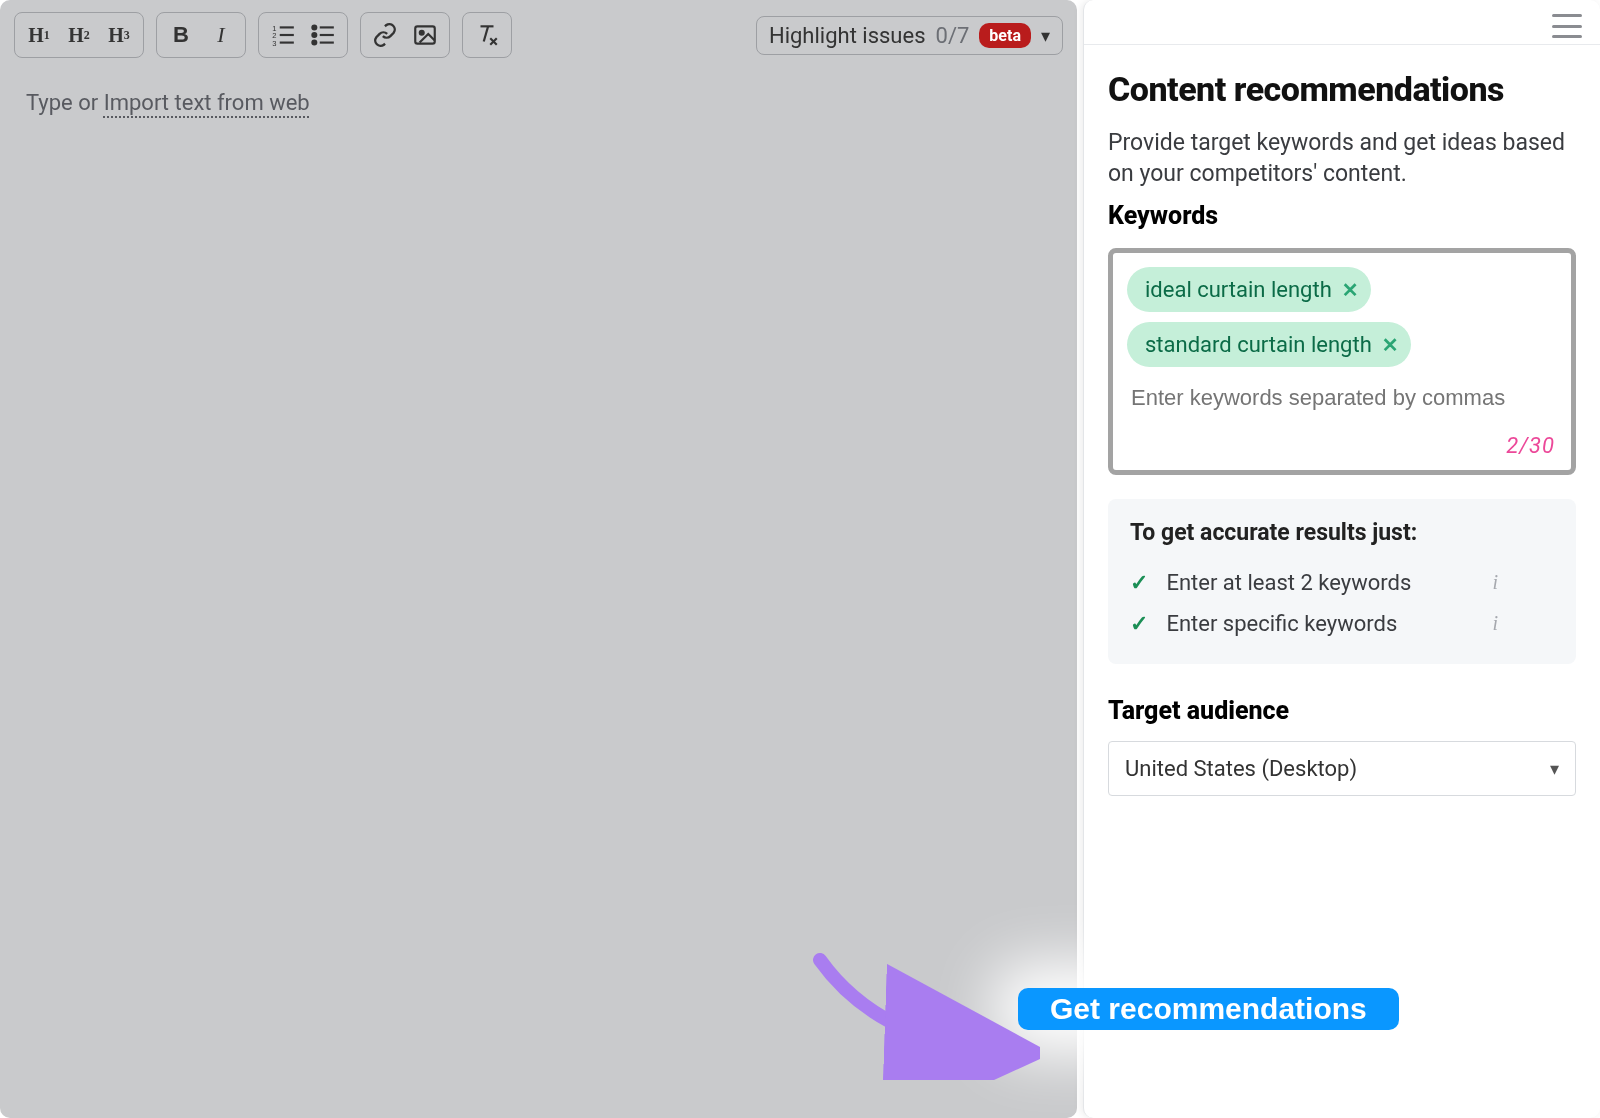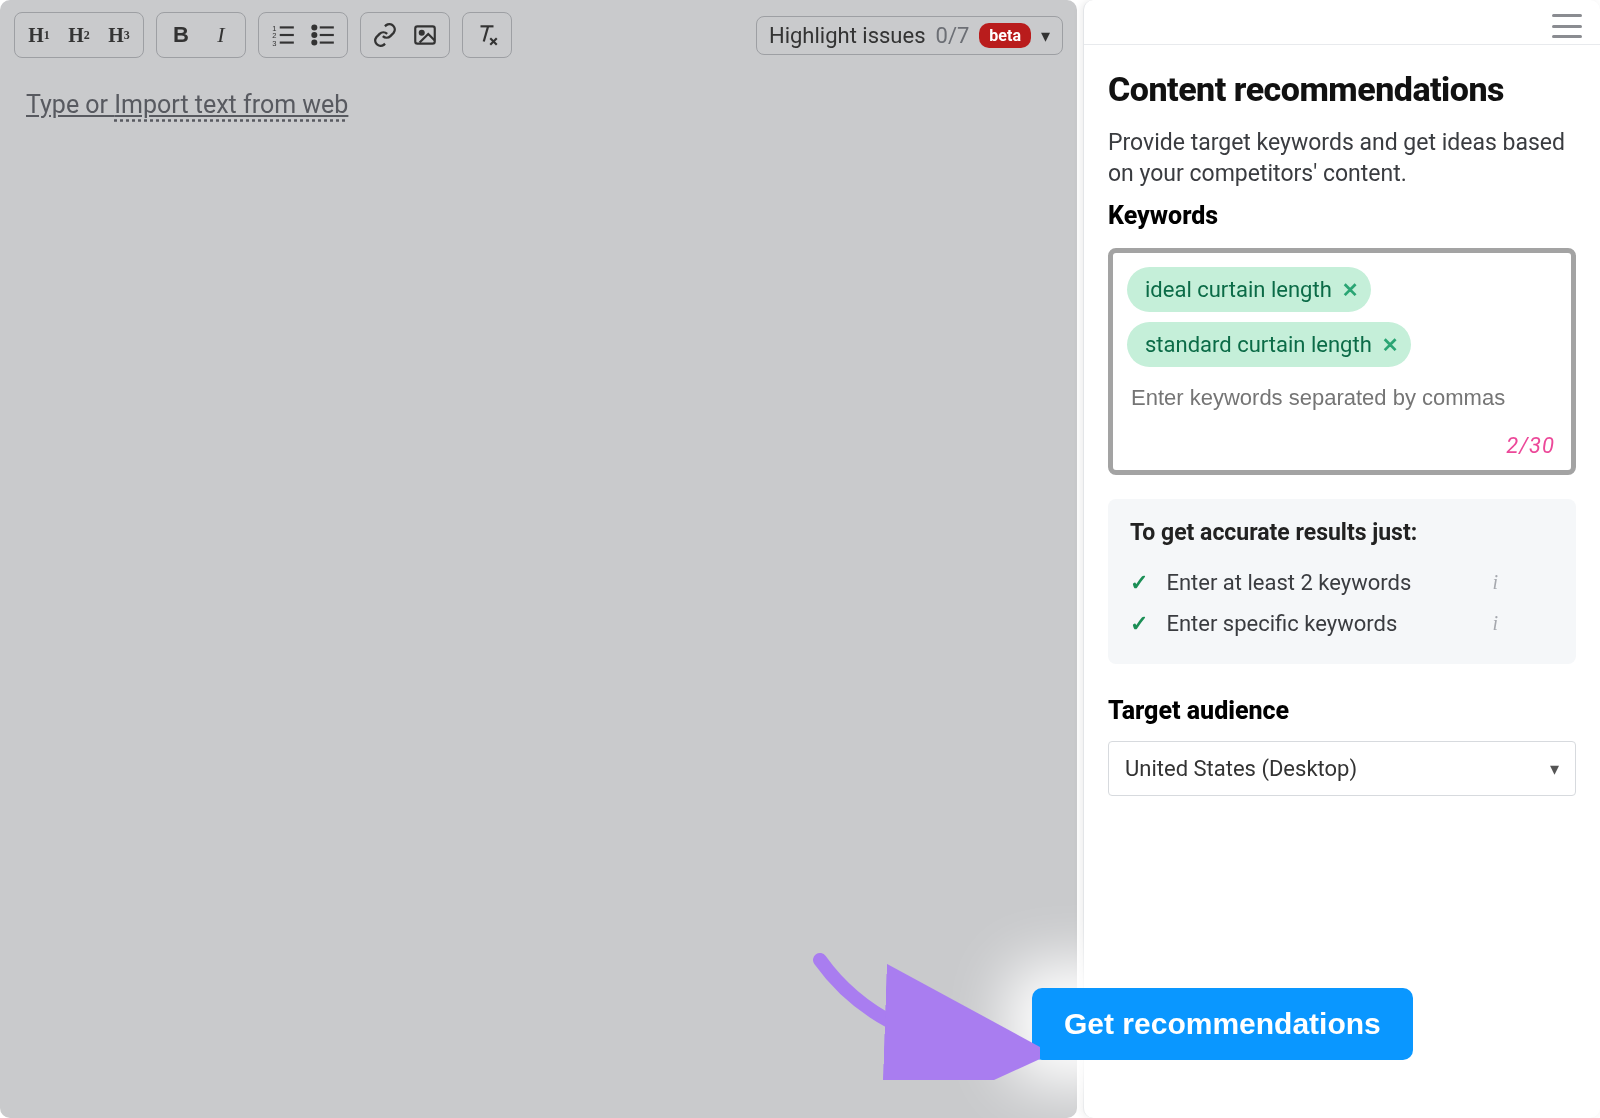--- a/index.html
+++ b/index.html
@@ -13,21 +13,21 @@
 .tb-btn { display: inline-flex; align-items: center; justify-content: center; min-width: 36px; height: 36px; border: none; background: transparent; color: #333; cursor: pointer; font-size: 20px; }
 .tb-h { font-family: Georgia, serif; font-weight: 700; }
 .tb-h sub { font-size: 0.6em; vertical-align: sub; }
 .tb-bold { font-weight: 800; font-size: 22px; }
 .tb-italic { font-style: italic; font-family: Georgia, serif; font-size: 22px; }
 .tb-group.right { margin-left: auto; padding: 6px 12px; gap: 10px; }
 .hl-label { font-size: 22px; color: #333; }
 .hl-count { font-size: 22px; color: #6c6f75; }
 .beta-badge { background: #b91c1c; color: #fff; padding: 3px 10px; border-radius: 10px; font-size: 16px; font-weight: 700; }
 .editor-body { flex: 1; padding: 24px 22px; }
-.placeholder-line { font-size: 25px; color: #585a60; text-decoration: underline; }
+.placeholder-line { font-size: 22px; color: #585a60; }
 .import-link { text-decoration: underline dotted; text-underline-offset: 6px; color: #585a60; }
 
 
 .sidebar { width: 517px; background: #fff; border-left: 1px solid #e3e5e8; border-radius: 10px; margin-left: 4px; display: flex; flex-direction: column; box-shadow: -2px 0 8px rgba(0,0,0,0.08); }
 .side-top { display: flex; justify-content: flex-end; padding: 14px 18px 6px; border-bottom: 1px solid #e8eaed; }
 .menu-icon { width: 30px; height: 24px; display: flex; flex-direction: column; justify-content: space-between; cursor: pointer; }
 .menu-icon span { height: 3px; background: #8a8c91; border-radius: 2px; }
 .side-body { padding: 24px 24px 0; }
 .cr-title { font-size: 34px; font-weight: 800; color: #111; margin-bottom: 18px; letter-spacing: -0.5px; }
 .cr-desc { font-size: 23px; color: #3a3c40; line-height: 1.35; margin-bottom: 12px; }
@@ -41,21 +41,21 @@
 .tips-title { font-size: 23px; font-weight: 700; color: #222; margin-bottom: 16px; }
 .tip-item { display: flex; align-items: center; gap: 18px; font-size: 22px; color: #3a3c40; padding: 8px 0; }
 .tip-check { color: #1b8f56; font-weight: 700; font-size: 22px; }
 .tip-info { color: #a6a9af; font-style: italic; font-family: Georgia, serif; font-size: 20px; margin-left: auto; padding-right: 56px; }
 .ta-heading { font-size: 25px; font-weight: 800; margin: 32px 0 16px; }
 .ta-select { width: 100%; border: 1px solid #d7dade; border-radius: 4px; padding: 14px 16px; font-size: 22px; color: #333; display: flex; justify-content: space-between; align-items: center; cursor: pointer; background: #fff; }
 .ta-select .chev { font-size: 18px; color: #555; }
 
 
 .cta-wrap { position: absolute; left: 1018px; top: 988px; }
-.cta-btn { background: #0a97ff; color: #fff; border: none; border-radius: 10px; padding: 19px 32px; font-size: 30px; font-weight: 600; cursor: pointer; box-shadow: 0 0 60px 25px rgba(255,255,255,1); margin-left: 14px; }
+.cta-btn { background: #0a97ff; color: #fff; border: none; border-radius: 10px; padding: 4px 32px; font-size: 30px; font-weight: 600; cursor: pointer; box-shadow: 0 0 60px 25px rgba(255,255,255,1); }
 
 
 .arrow { position: absolute; left: 810px; top: 950px; pointer-events: none; }
 
 svg.ico { width: 26px; height: 26px; }
 </style>
 </head>
 <body>
 
 <div class="app">

